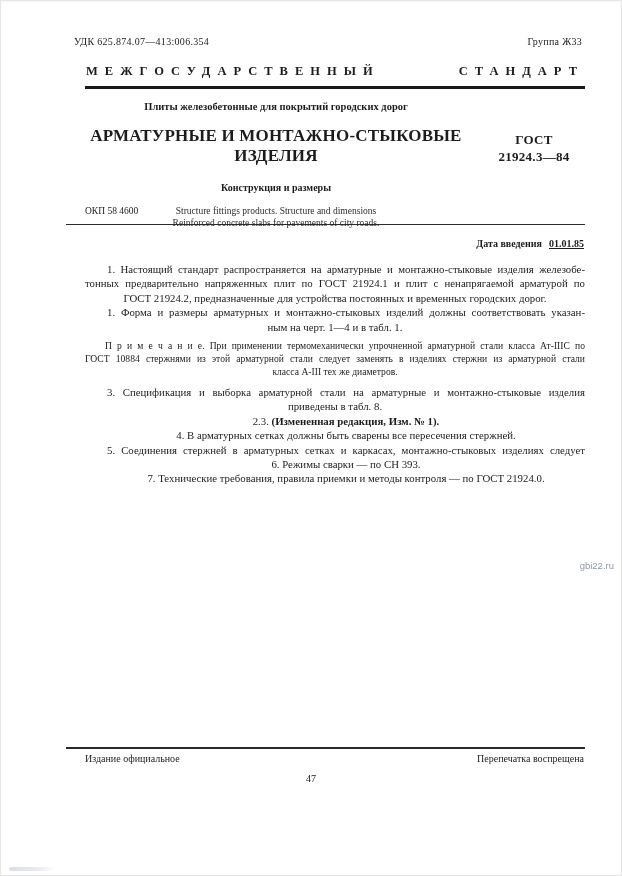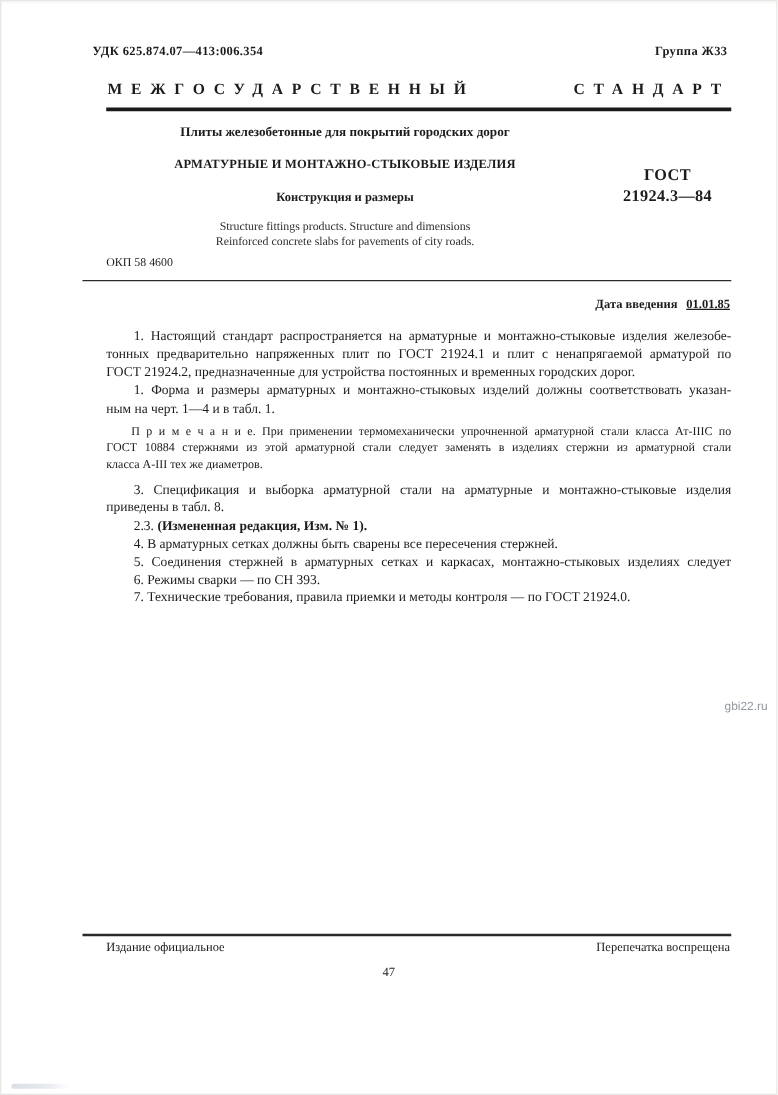--- a/index.html
+++ b/index.html
@@ -17,21 +17,21 @@
     background: #ffffff;
     box-shadow: inset 0 0 0 1px #e6e6e4, inset 0 2px 3px rgba(0,0,0,0.04);
   }
 
   
   .udk-row {
     position: absolute;
     top: 36px; left: 74px; right: 40px;
     display: flex;
     justify-content: space-between;
-    font-size: 10px; font-weight: bold;
+    font-size: 10px; font-weight: normal;
     letter-spacing: 0.3px;
   }
   .std-kind {
     position: absolute;
     top: 64px; left: 86px; right: 38px;
     display: flex;
     justify-content: space-between;
     font-size: 12.5px; font-weight: bold;
   }
   .std-kind span { letter-spacing: 7px; white-space: nowrap; }
@@ -41,21 +41,21 @@
     height: 2.5px; background: #1a1a1a;
   }
 
   
   .title-left {
     position: absolute;
     top: 101px; left: 85px; width: 382px;
     text-align: center;
   }
   .title-subject { font-size: 10.5px; font-weight: bold; }
-  .title-main    { font-size: 10px; font-weight: bold; margin-top: 14px; letter-spacing: 0.2px; }
+  .title-main    { font-size: 17px; font-weight: bold; margin-top: 14px; letter-spacing: 0.2px; }
   .title-sub     { font-size: 10px;   font-weight: bold; margin-top: 16px; }
   .title-en      { font-size: 9.5px;  margin-top: 13px; line-height: 11.5px; color: #2e2e2e; }
   .gost-box {
     position: absolute;
     top: 132px; left: 478px; width: 112px;
     text-align: center;
     font-size: 13px; font-weight: bold; line-height: 16.5px;
     letter-spacing: 0.3px;
   }
   .okp {
@@ -75,21 +75,21 @@
     font-size: 10px; font-weight: bold;
   }
   .intro-date .date-value { text-decoration: underline; margin-left: 7px; }
 
   
   .body-text {
     position: absolute;
     top: 262px; left: 85px; width: 500px;
     font-size: 10.8px; line-height: 14.4px;
   }
-  .line { text-align: left; }
+  .line { text-align: center; }
   .line.j { text-align: justify; text-align-last: justify; }
   .line.ind { padding-left: 22px; }
   .note {
     font-size: 9.6px; line-height: 13px;
     margin-top: 5px; margin-bottom: 7px;
   }
   .note .line.ind { padding-left: 20px; }
   .amend-bold { font-weight: bold; }
 
   

